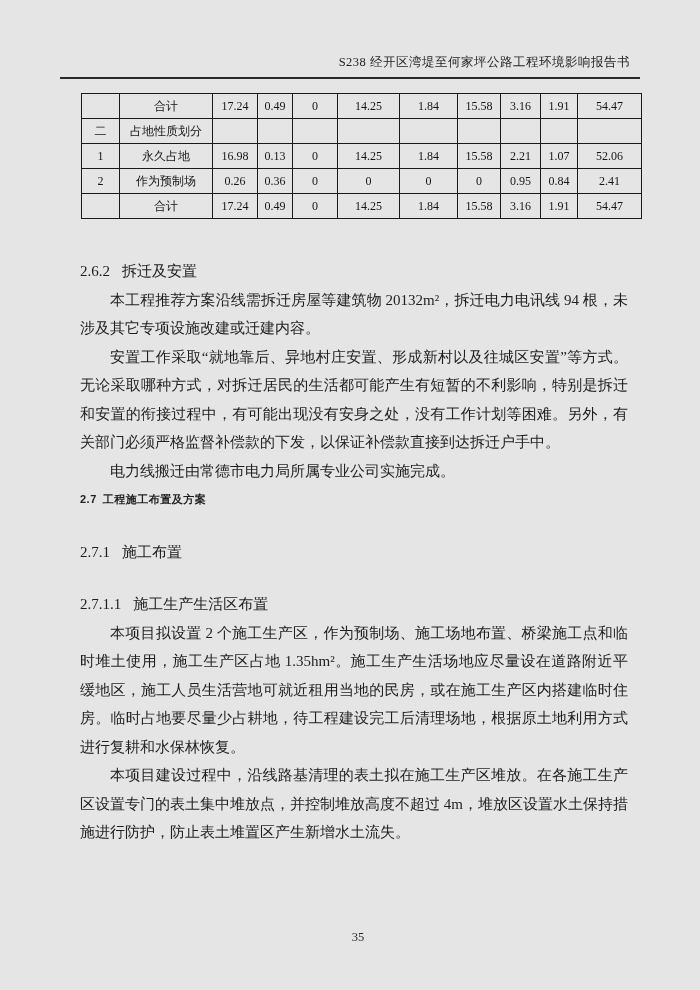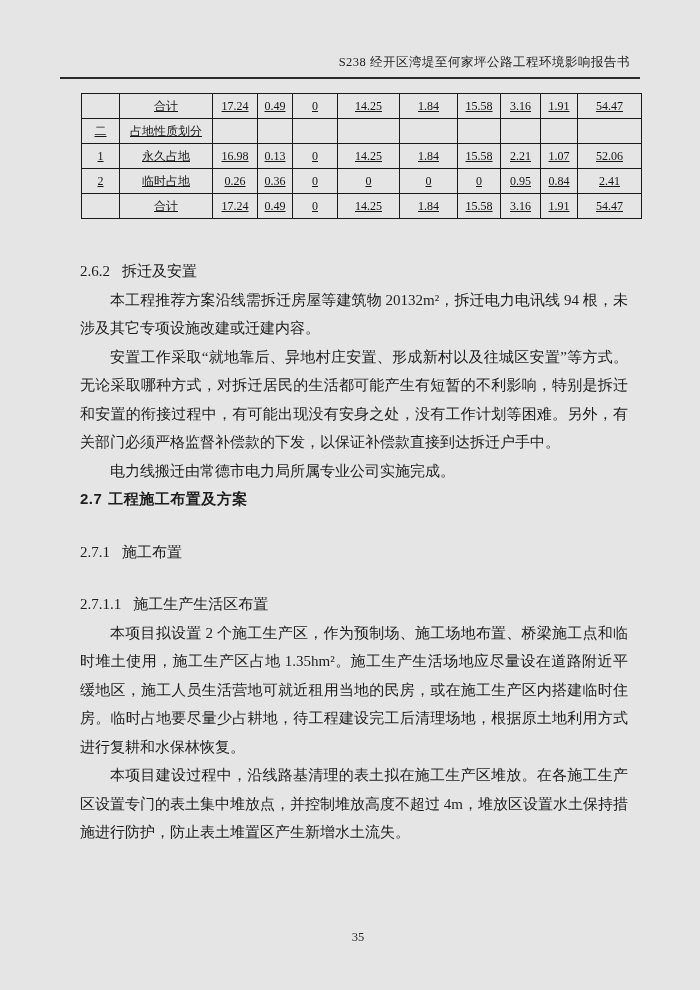--- a/index.html
+++ b/index.html
@@ -24,30 +24,30 @@
   table.land-table {
     position:absolute; top:93px; left:81px; width:560px;
     border-collapse:collapse; table-layout:fixed;
     font-size:12px; color:#151515;
     border:1.5px solid #1a1a1a;
   }
   table.land-table td {
     border:1px solid #1a1a1a;
     text-align:center; vertical-align:middle;
     height:25px; padding:0 1px;
-    overflow:hidden; white-space:nowrap;text-decoration:underline;
+    overflow:hidden; white-space:nowrap;
   }
   .body-text {
     position:absolute; top:233px; left:80px; width:548px;
     font-size:15px; line-height:28.5px; text-align:justify;
   }
   .heading { font-size:15px; font-weight:normal; line-height:28.5px; }
   .heading .h-num { display:inline-block; margin-right:12px;margin-top:24px; }
   .heading-bold {
-    font-size:15px; font-weight:bold; line-height:28.5px;
+    font-size:11px; font-weight:bold; line-height:28.5px;
     font-family:"Liberation Sans","DejaVu Sans",sans-serif;
     letter-spacing:0.5px;
   }
   .heading-bold .h-num { display:inline-block; margin-right:6px; }
   p.para { text-indent:2em; }
   .ul-ref {
     text-decoration:underline;
     text-underline-offset:3px;
     text-decoration-thickness:1px;
   }
@@ -115,21 +115,21 @@
           <td>0</td>
           <td>14.25</td>
           <td>1.84</td>
           <td>15.58</td>
           <td>2.21</td>
           <td>1.07</td>
           <td>52.06</td>
         </tr>
         <tr>
           <td>2</td>
-          <td>临时占地</td>
+          <td>作为预制场</td>
           <td>0.26</td>
           <td>0.36</td>
           <td>0</td>
           <td>0</td>
           <td>0</td>
           <td>0</td>
           <td>0.95</td>
           <td>0.84</td>
           <td>2.41</td>
         </tr>

